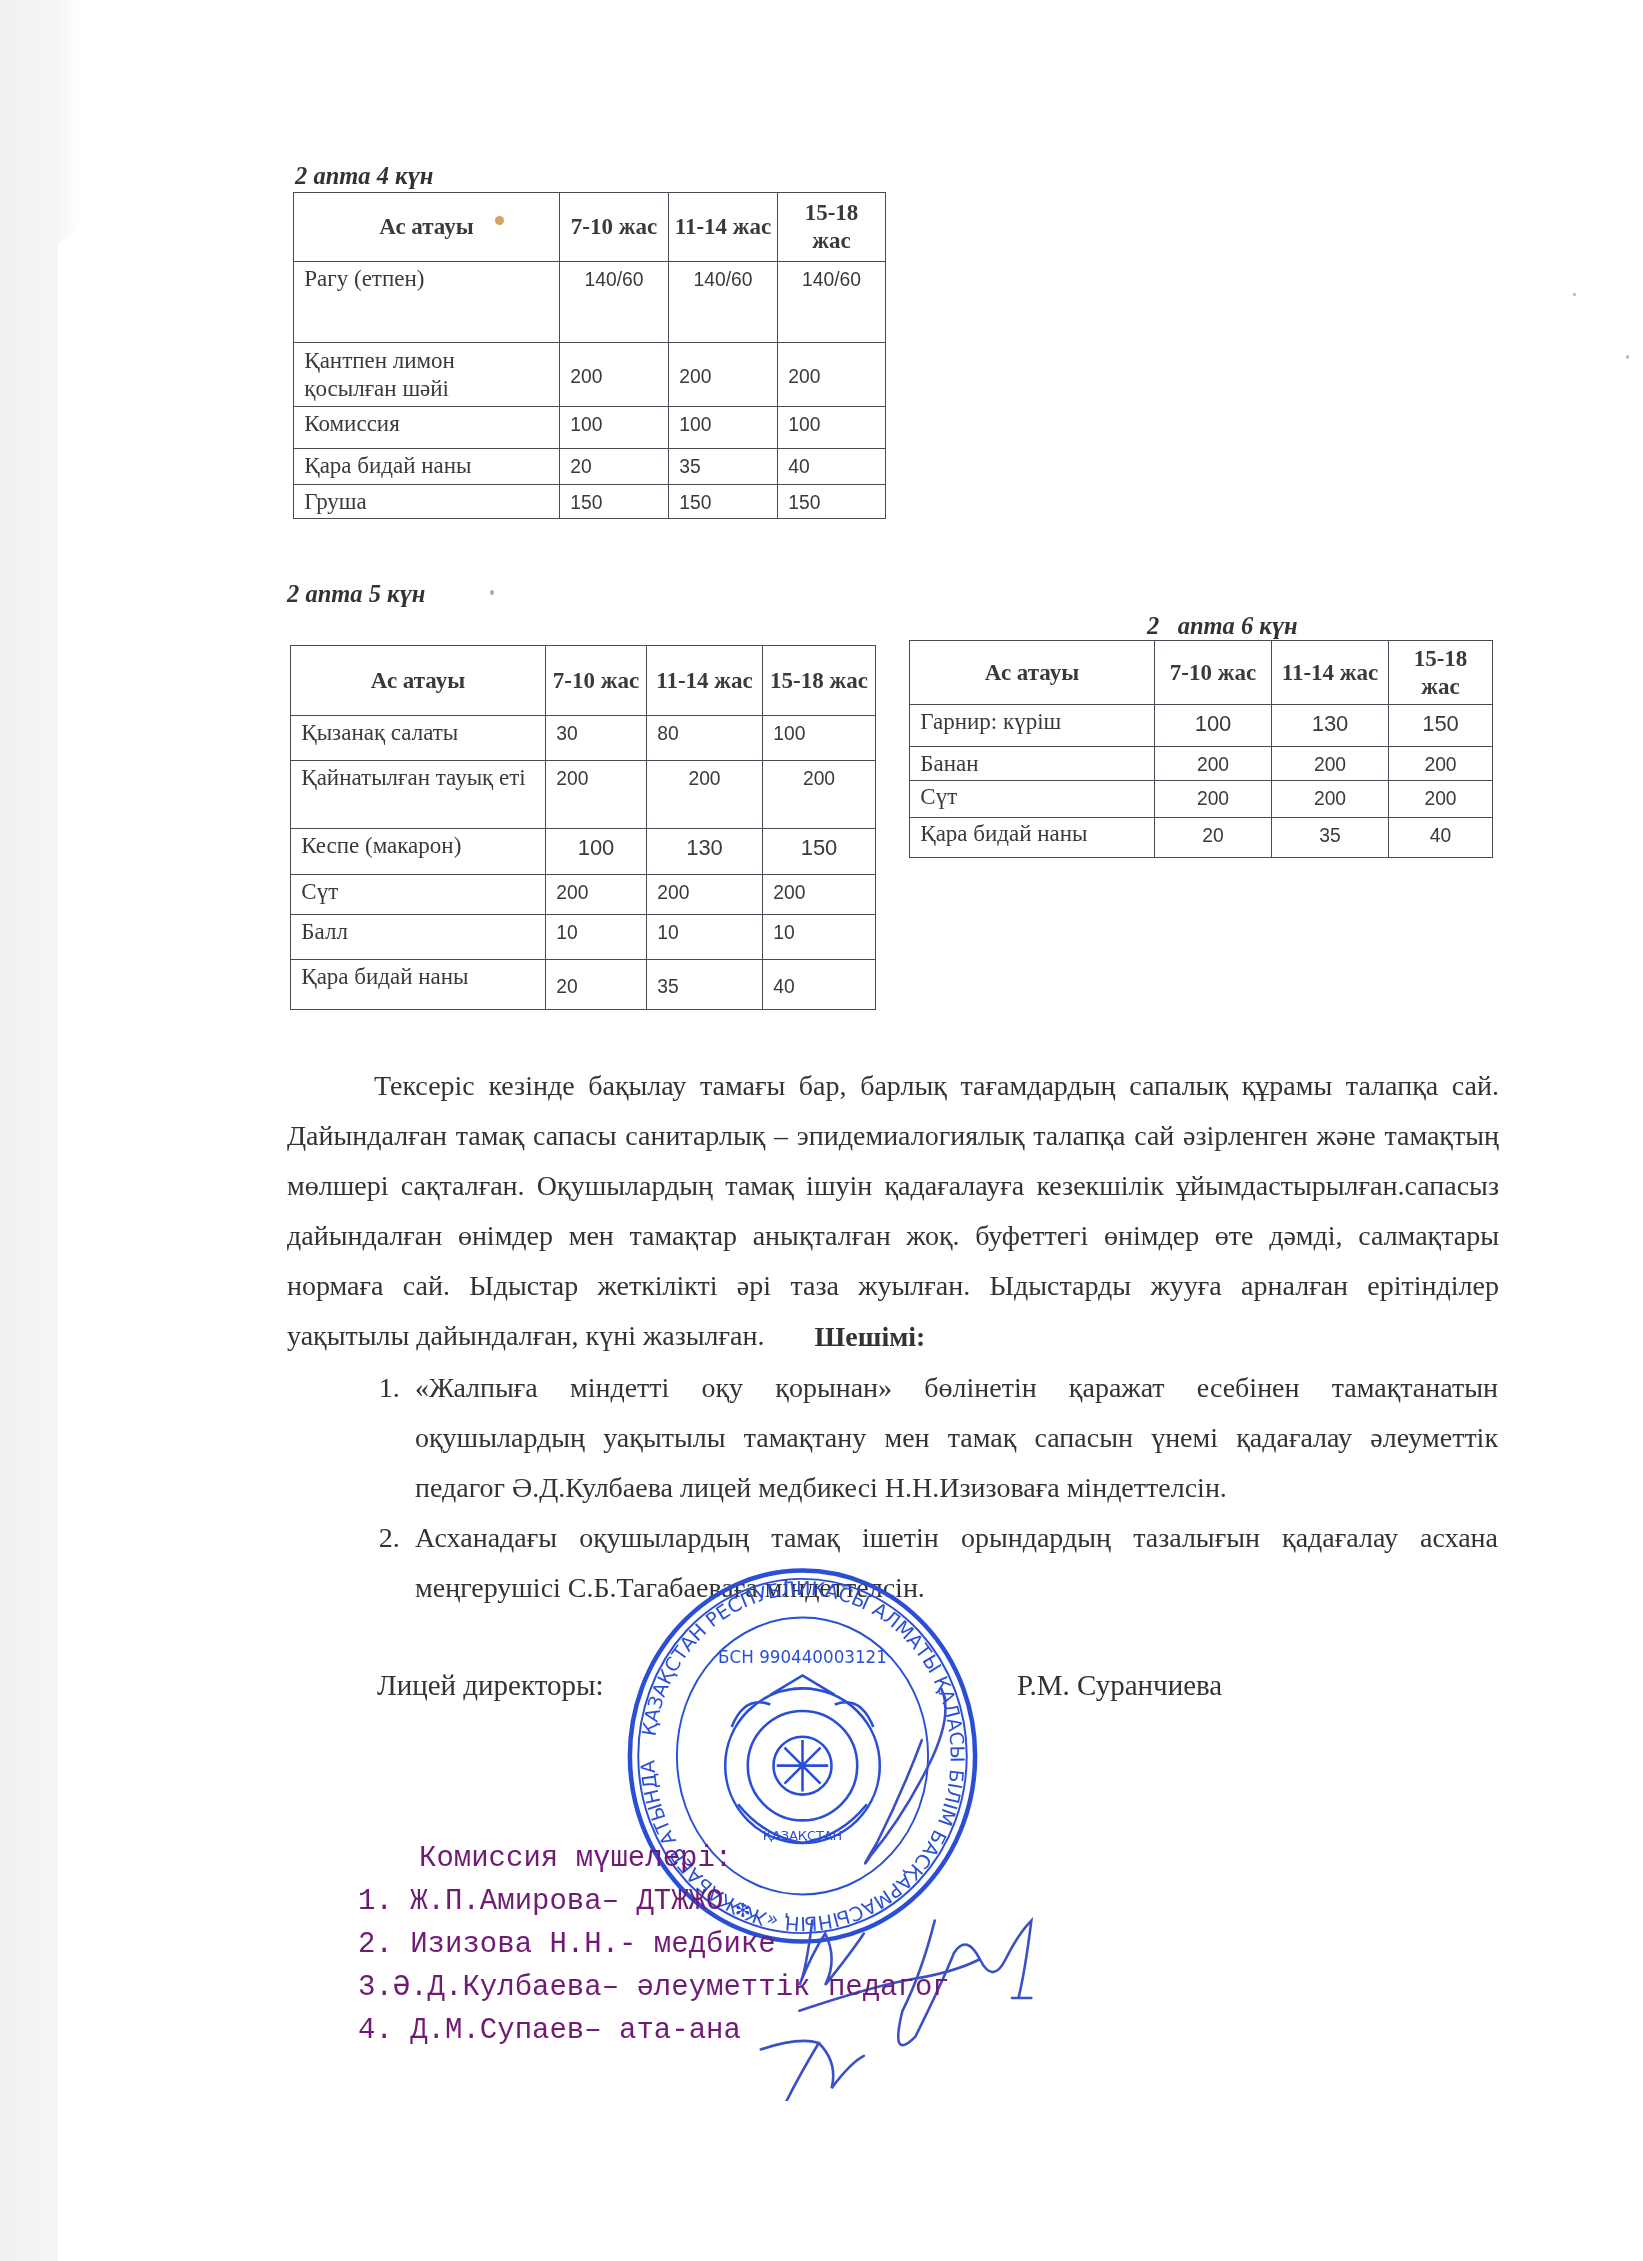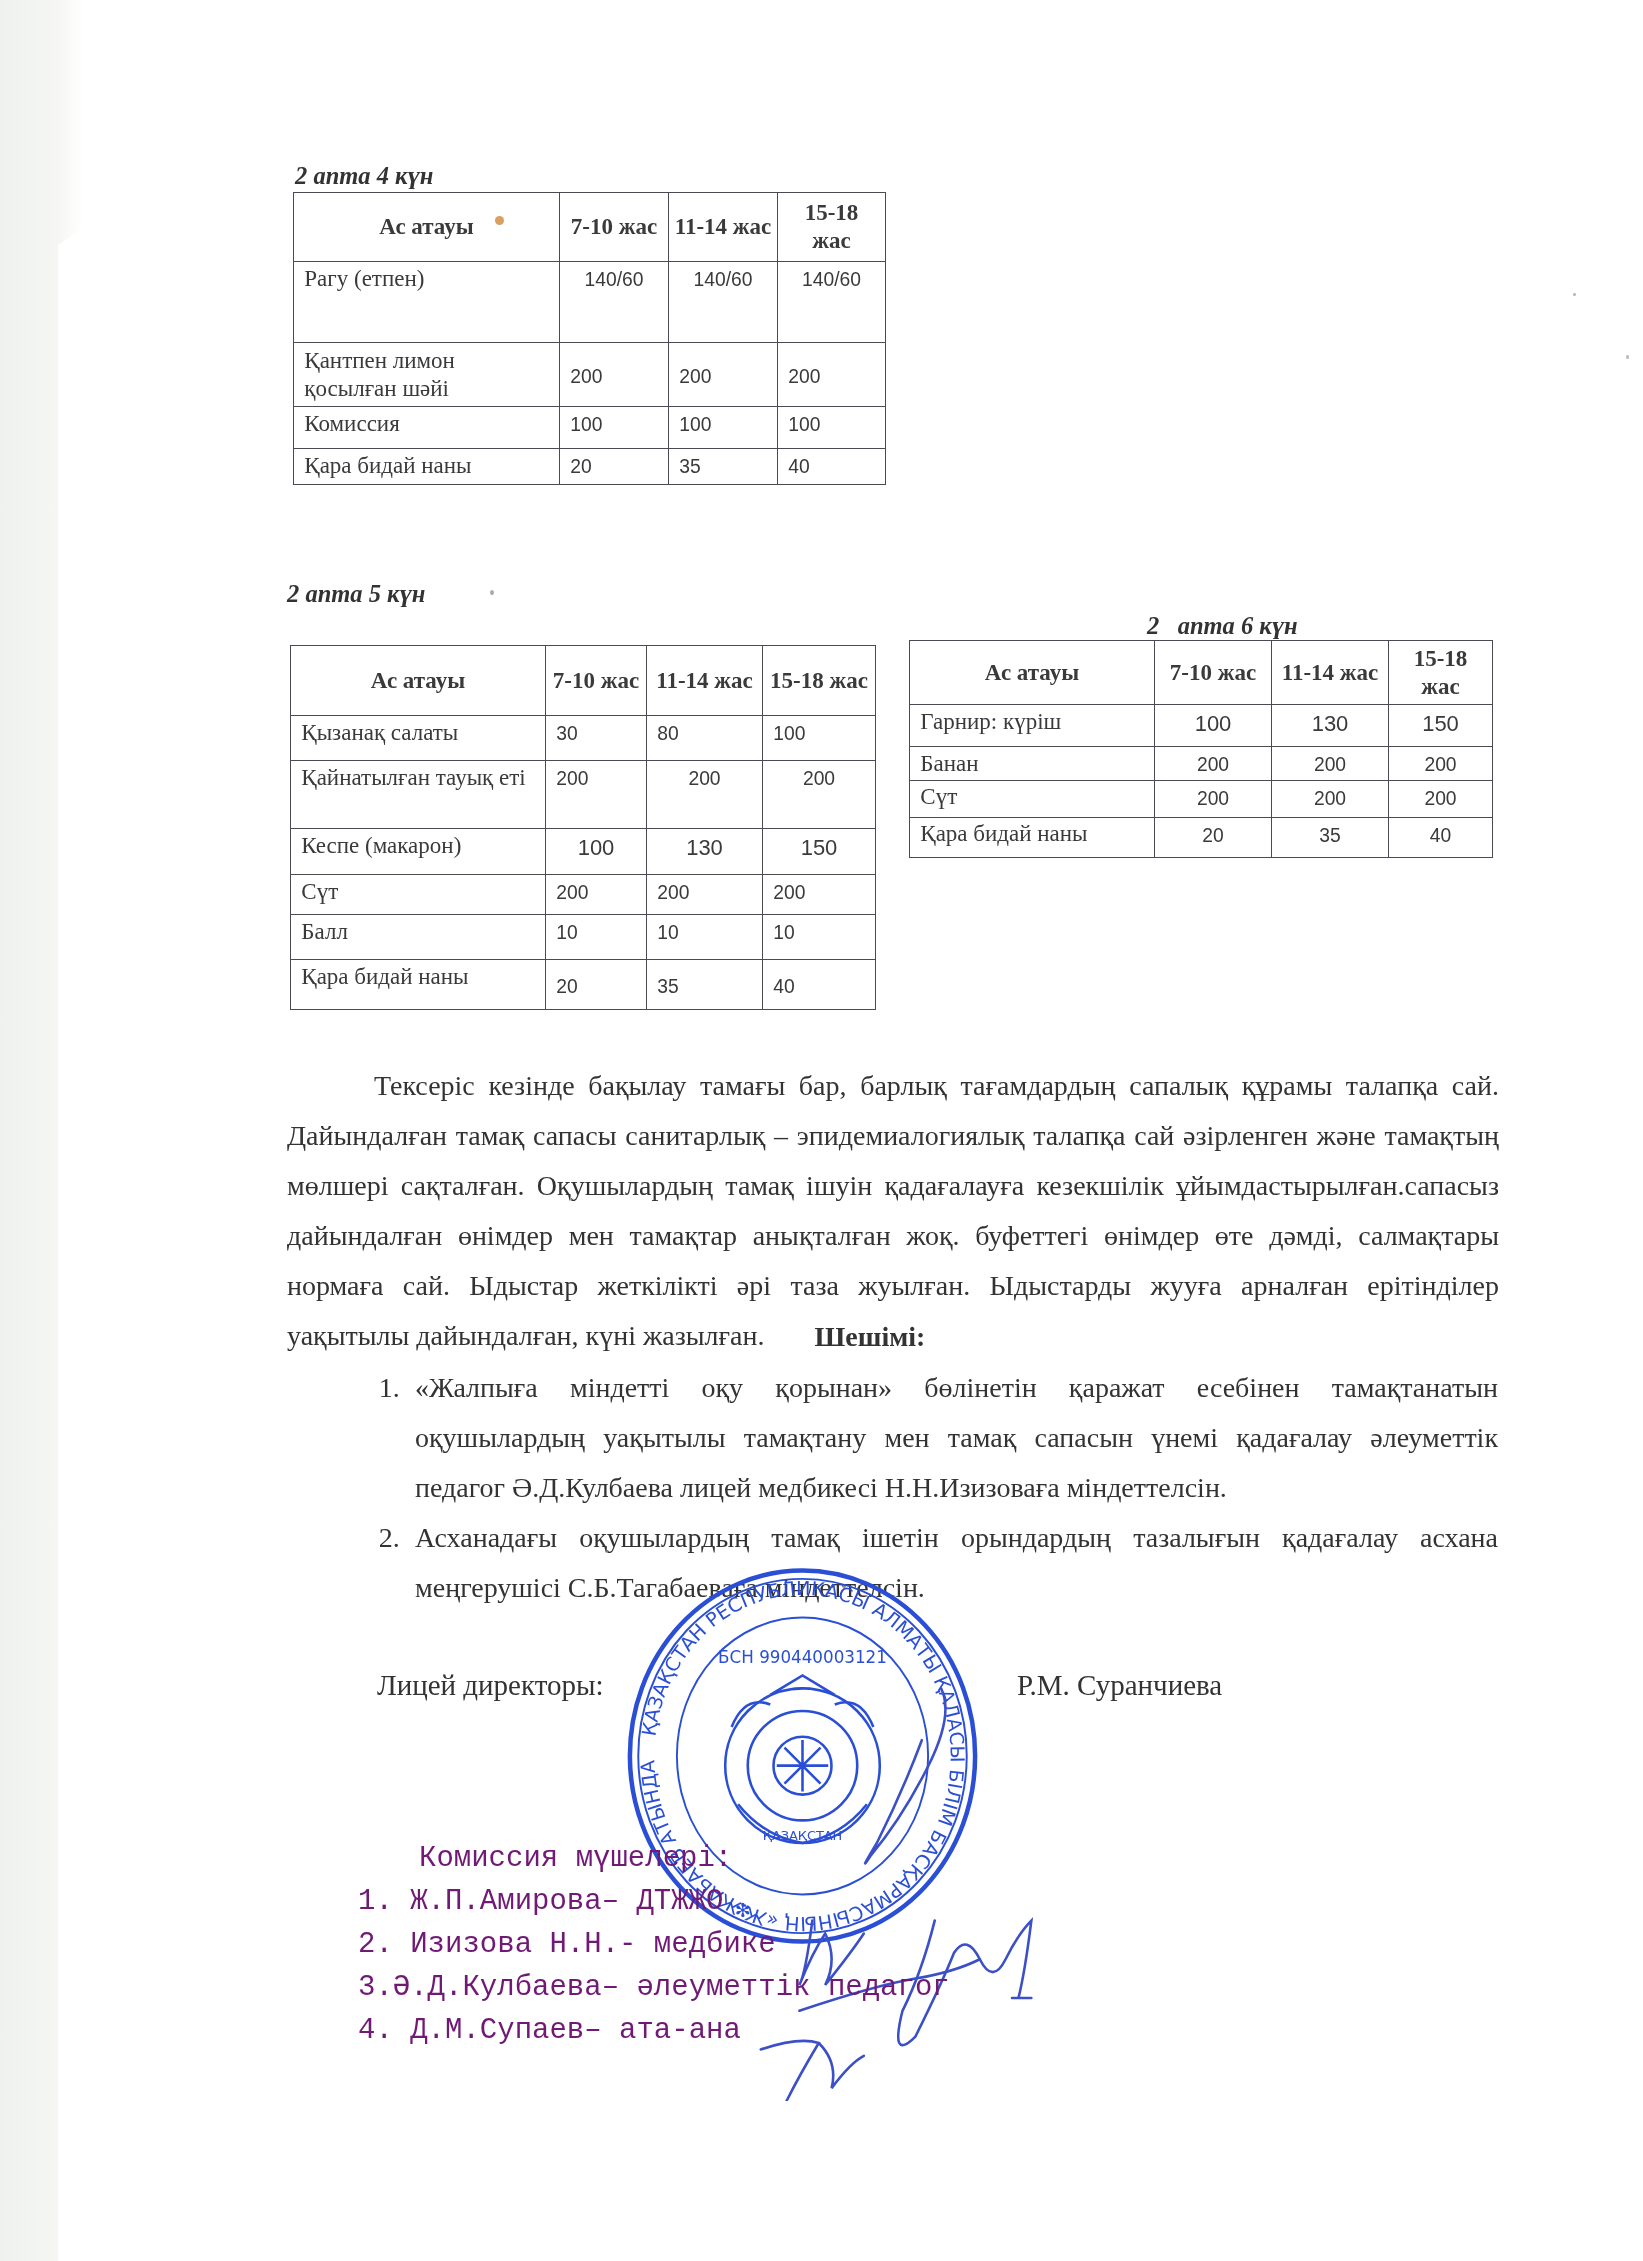--- a/index.html
+++ b/index.html
@@ -86,20 +86,26 @@
     <td>Комиссия</td>
     <td class="num">100</td>
     <td class="num">100</td>
     <td class="num">100</td>
   </tr>
   <tr style="height:36px">
     <td>Қара бидай наны</td>
     <td class="num">20</td>
     <td class="num">35</td>
     <td class="num">40</td>
+  </tr>
+  <tr style="height:32px">
+    <td>Груша</td>
+    <td class="num">150</td>
+    <td class="num">150</td>
+    <td class="num">150</td>
   </tr>
 </tbody>
   </table>
 <div class="dot" style="left:495px; top:216px; width:9px; height:9px; background:#d9a060;"></div>
 
 <div class="abs day-title" style="left:287px; top:580px;">2 апта 5 күн</div>
 <table class="menu" style="left:290px; top:645px; width:585px;">
   <colgroup>
       <col style="width:255px">
       <col style="width:101px">

